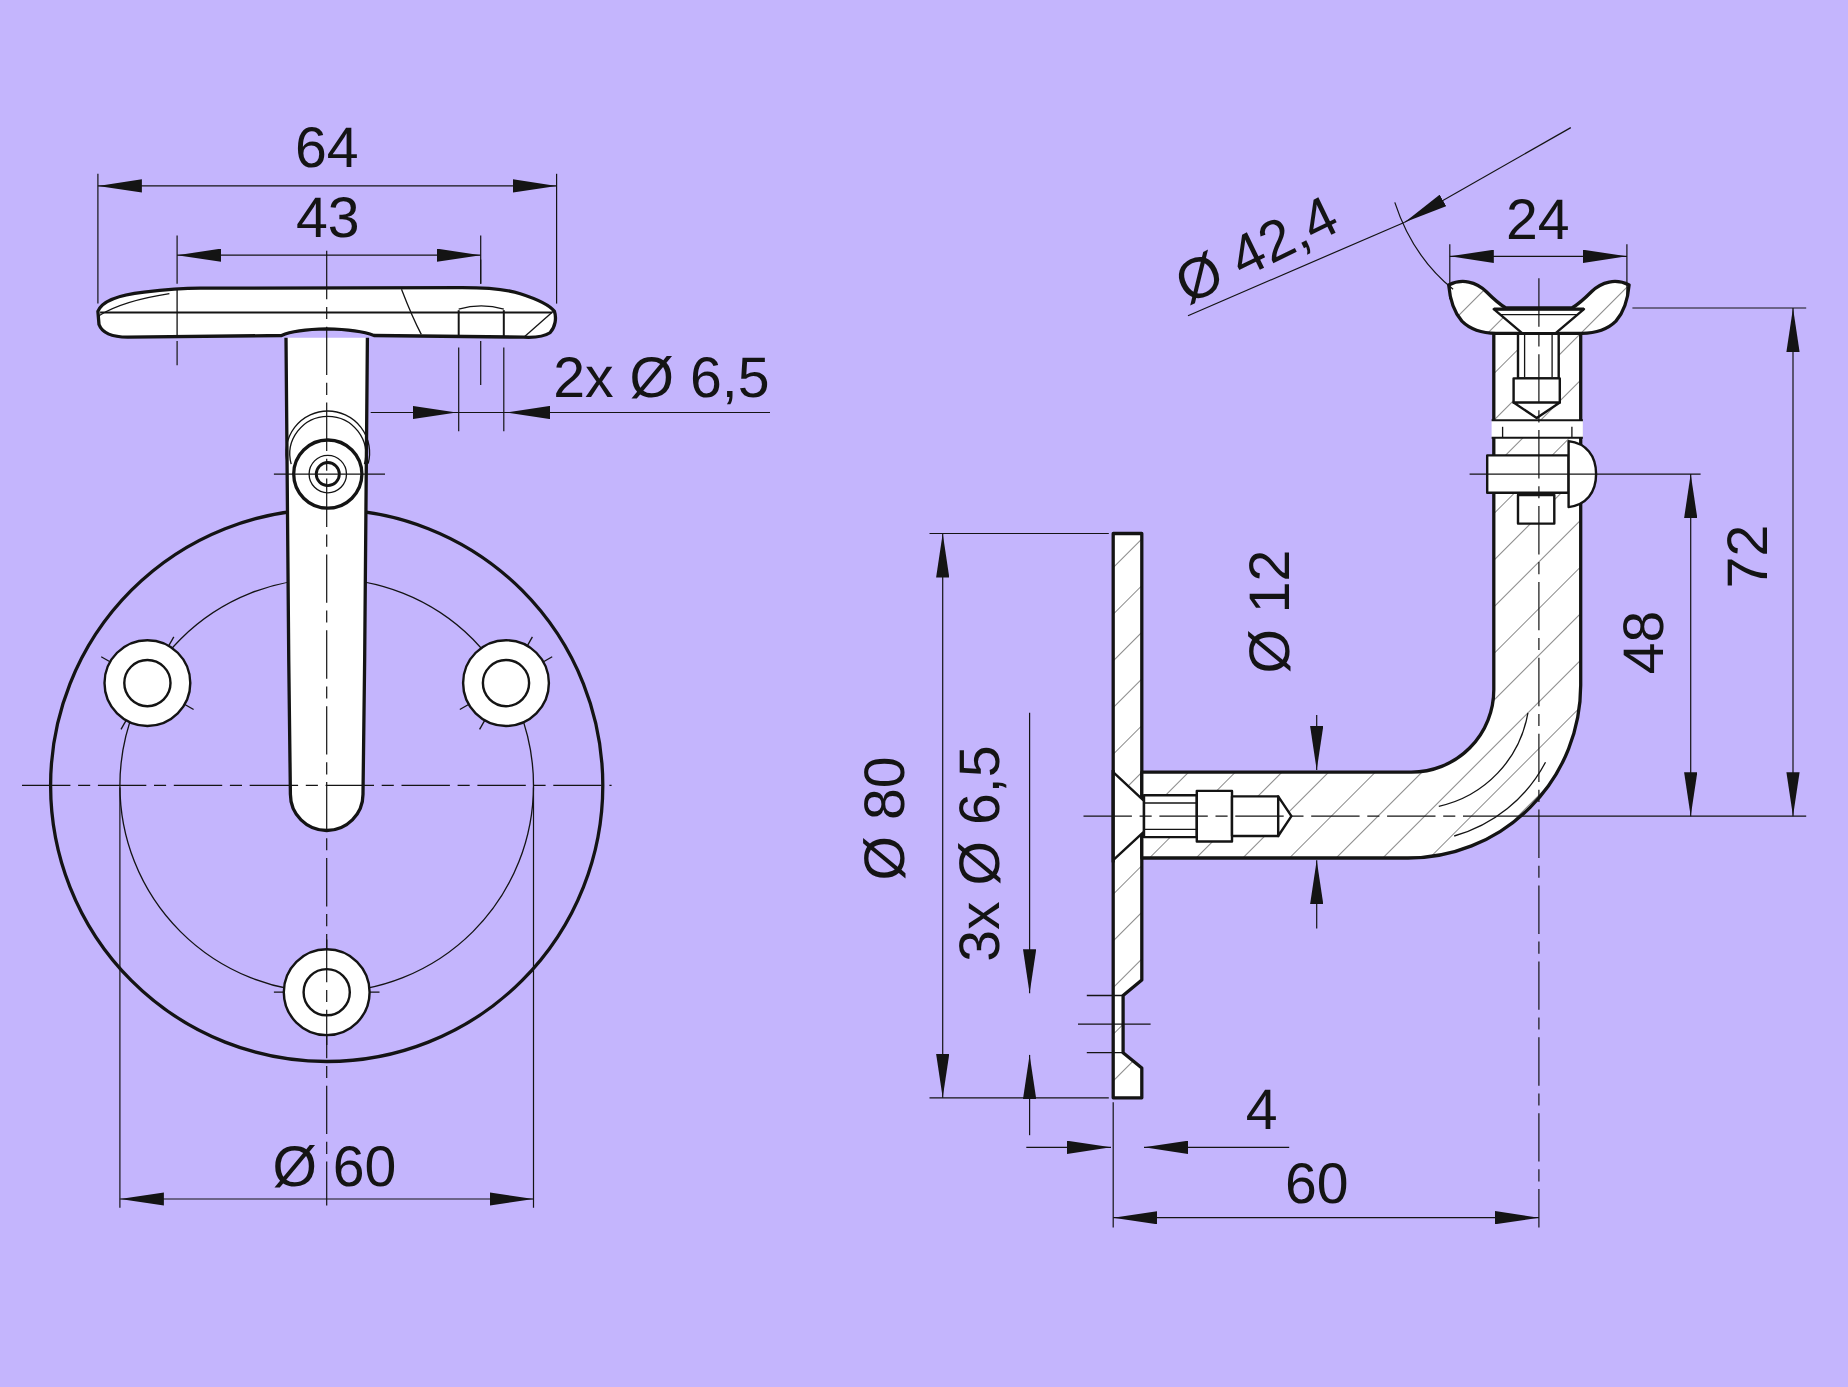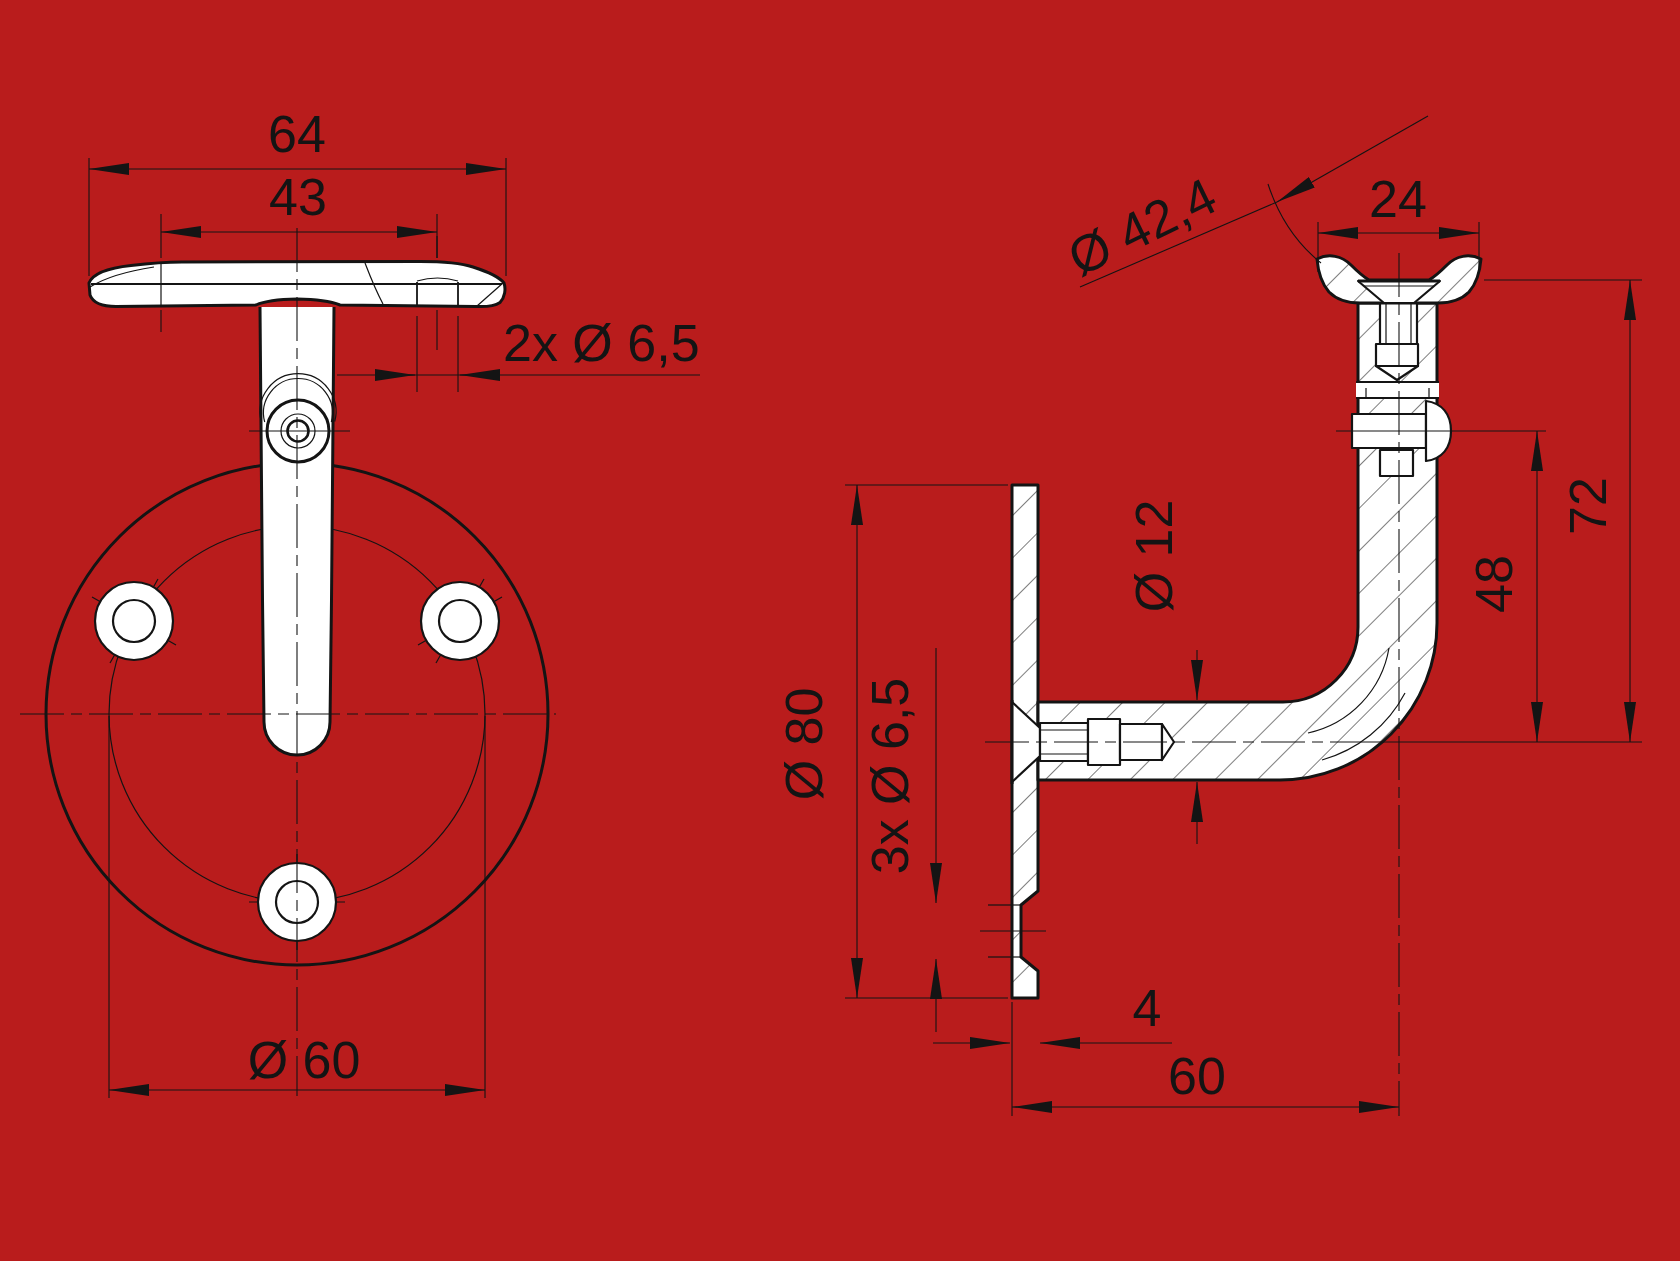--- a/index.html
+++ b/index.html
@@ -1,16 +1,16 @@
 <!DOCTYPE html>
 <html><head>
 <meta charset="utf-8">
 <style>
   html,body{margin:0;padding:0;background:#fff;}
-  .stage{position:relative;width:1680px;height:1261px;background:#b91c1c;overflow:hidden;}
+  .stage{position:relative;width:1680px;height:1261px;background:#c4b5fd;overflow:hidden;}
   svg{position:absolute;left:0;top:0;}
   .ol  {fill:#fff;stroke:#141414;stroke-width:3;stroke-linejoin:round;}
   .olh {fill:url(#hatch);stroke:#141414;stroke-width:3;stroke-linejoin:round;}
   .det {fill:#fff;stroke:#141414;stroke-width:2.2;stroke-linejoin:round;}
   .bold{stroke:#141414;stroke-width:3;fill:none;}
   .med {stroke:#141414;stroke-width:1.8;fill:none;}
   .tl  {stroke:#141414;stroke-width:1.2;fill:none;}
   .dim {stroke:#141414;stroke-width:1.1;fill:none;}
   .cl  {stroke:#141414;stroke-width:1.1;fill:none;stroke-dasharray:44 7 11 7;}
   .dtext{font-family:"Liberation Sans",sans-serif;font-size:52px;fill:#141414;}

